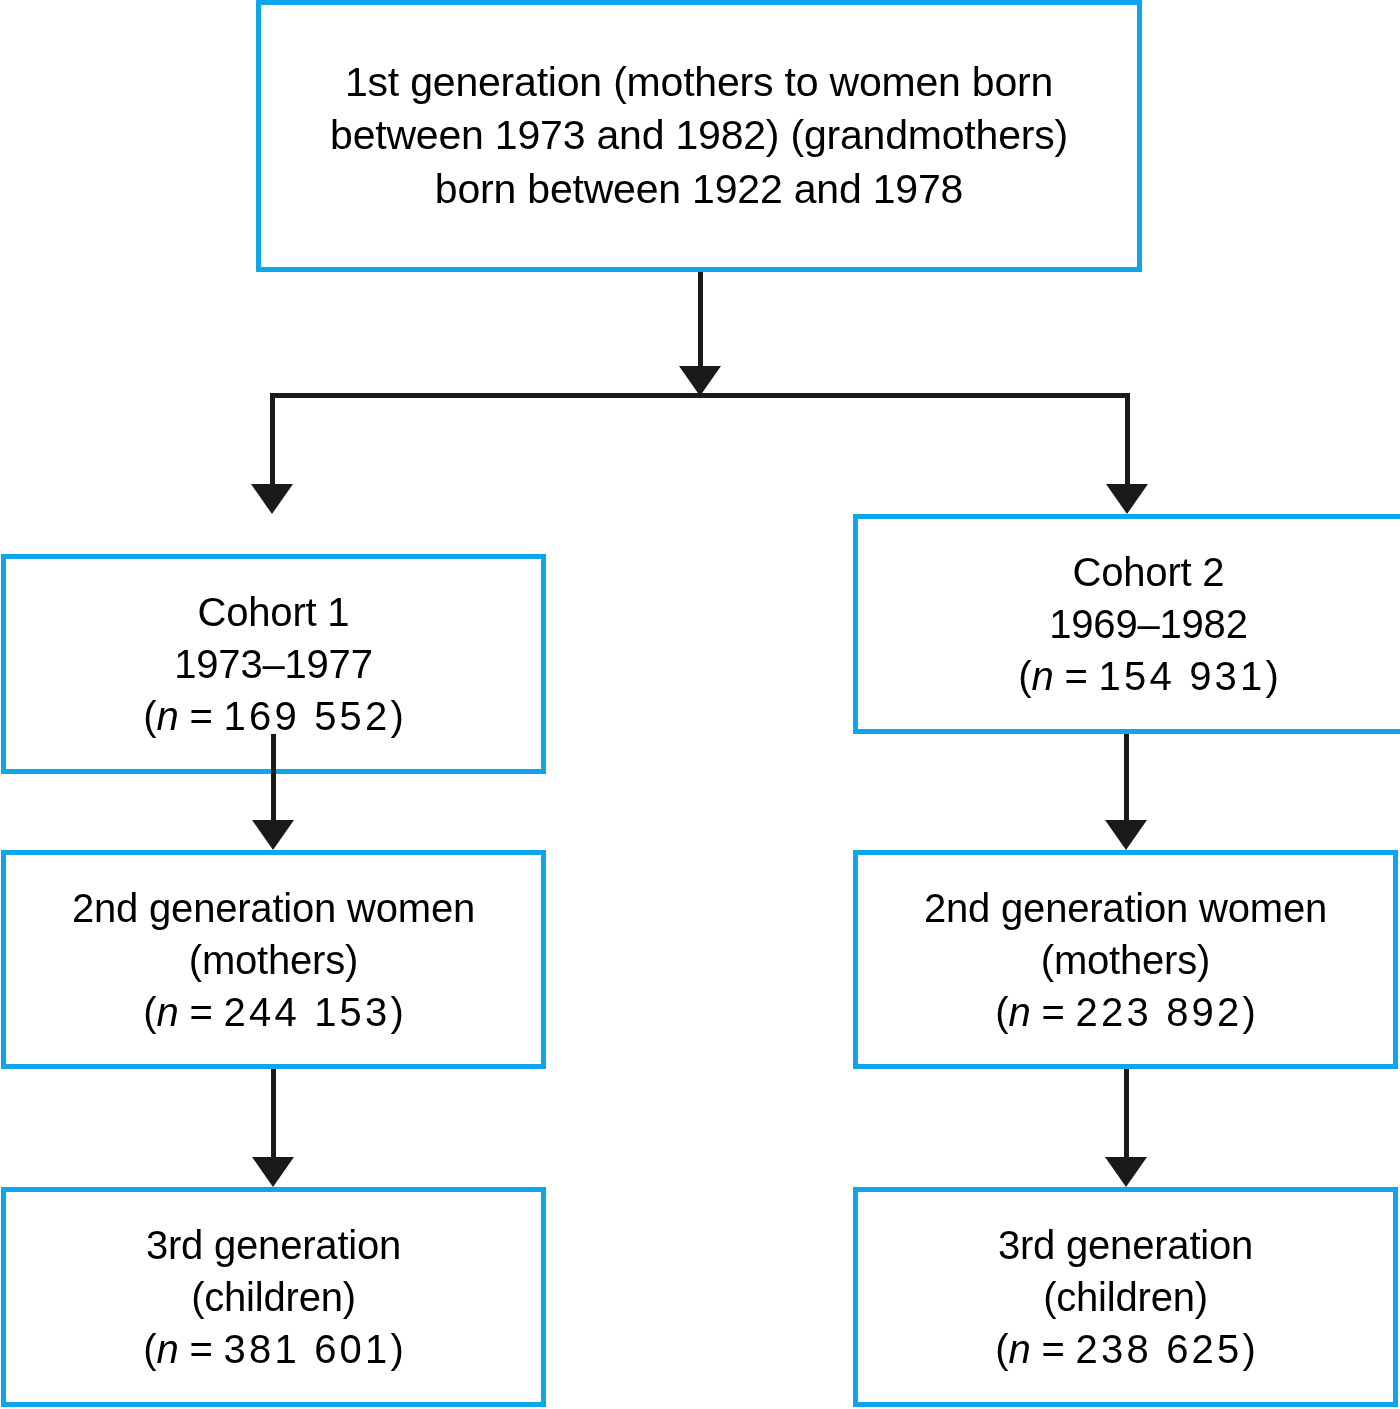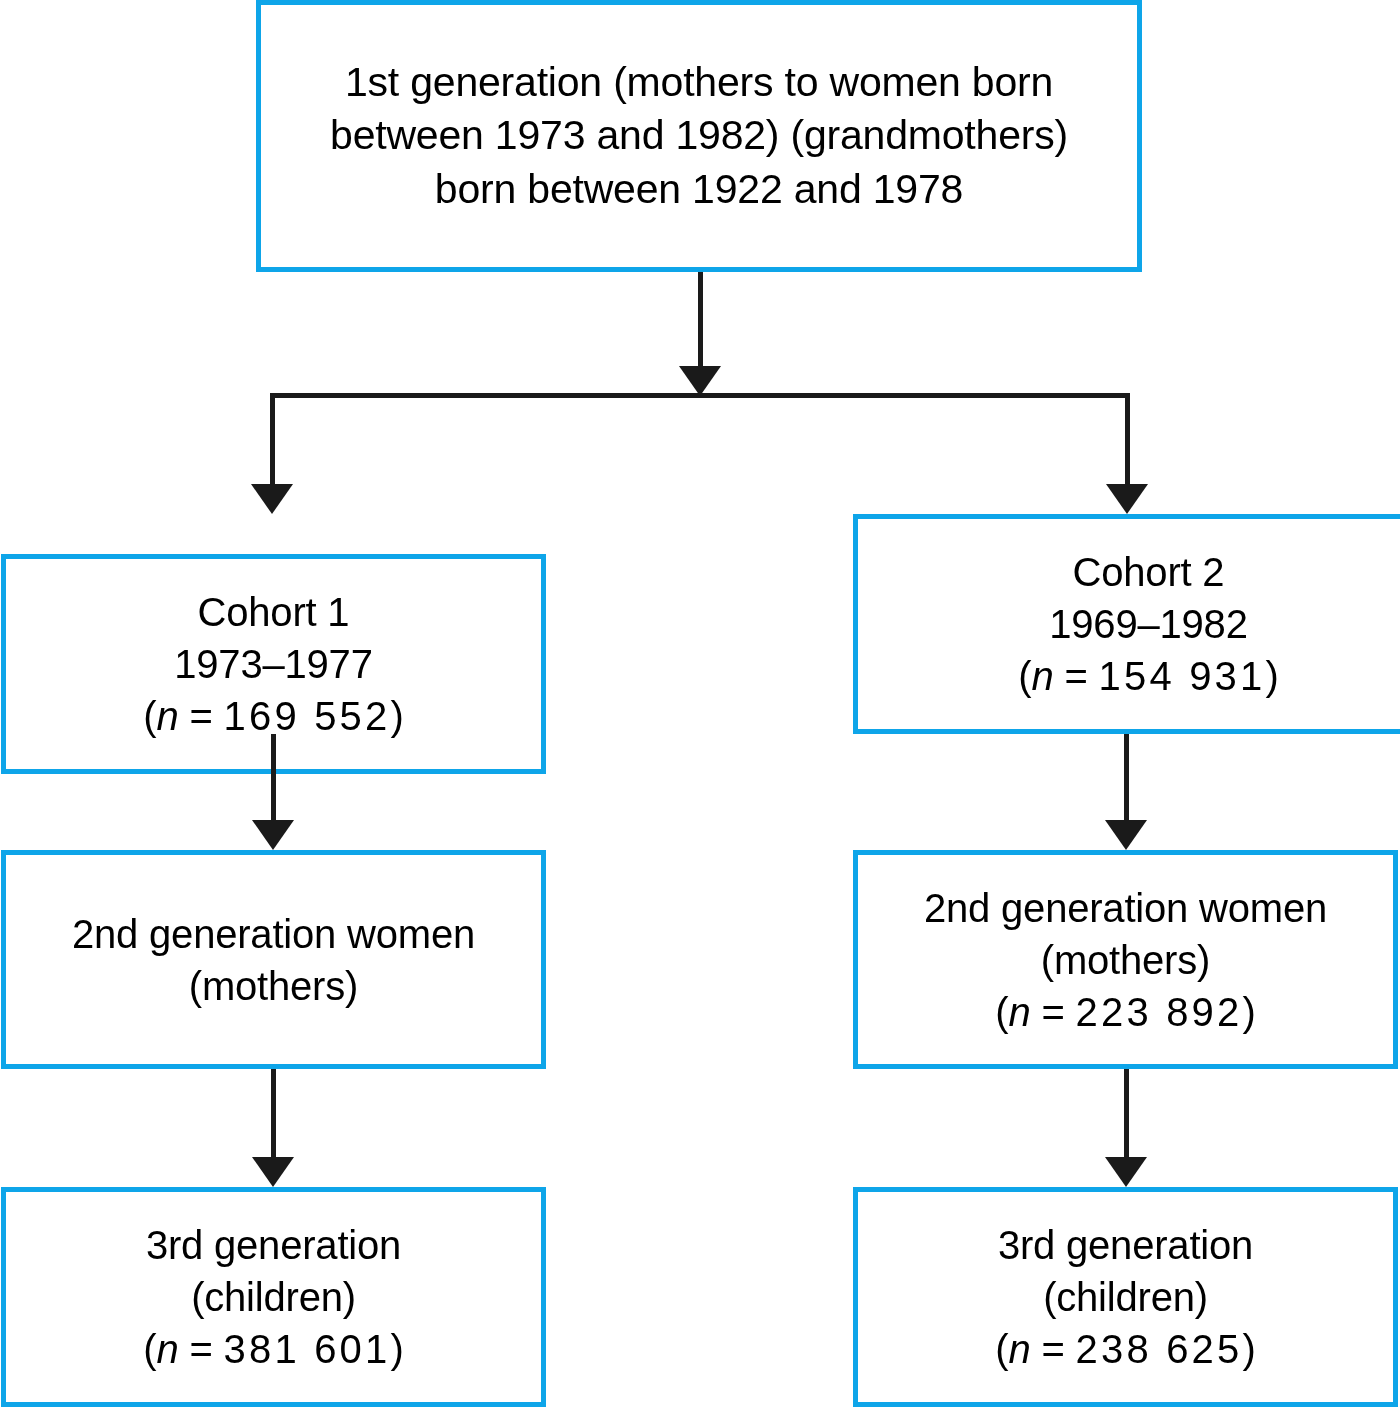--- a/index.html
+++ b/index.html
@@ -98,20 +98,21 @@
 
   <div class="vline" style="left:271px; top:734px; height:91px;"></div>
   <div class="arrow" style="left:252px; top:820px;"></div>
 
   <div class="vline" style="left:1124px; top:734px; height:91px;"></div>
   <div class="arrow" style="left:1105px; top:820px;"></div>
 
   <div class="node" style="left:1px; top:850px; width:545px; height:219px;">
     <span class="ln">2nd generation women</span>
     <span class="ln">(mothers)</span>
+    <span class="ln"><span>(</span><span class="it">n</span><span> = </span><span class="thin">244 153</span><span>)</span></span>
   </div>
 
   <div class="node" style="left:853px; top:850px; width:545px; height:219px;">
     <span class="ln">2nd generation women</span>
     <span class="ln">(mothers)</span>
     <span class="ln"><span>(</span><span class="it">n</span><span> = </span><span class="thin">223 892</span><span>)</span></span>
   </div>
 
   <div class="vline" style="left:271px; top:1069px; height:93px;"></div>
   <div class="arrow" style="left:252px; top:1157px;"></div>

